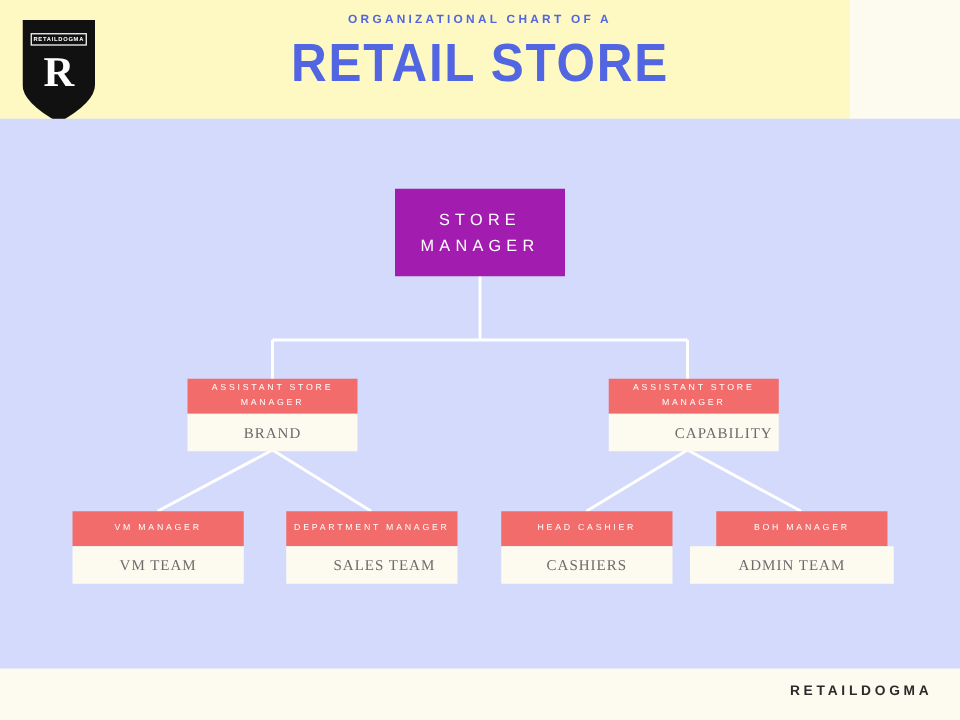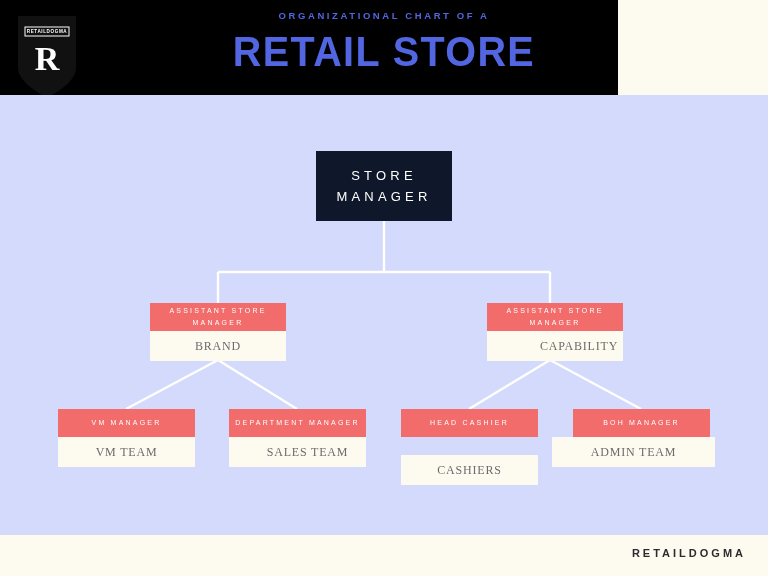--- a/index.html
+++ b/index.html
@@ -18,23 +18,23 @@
     width: 768px;
     height: 576px;
     background: #FDFBF0;
     overflow: hidden;
   }
 
   
   .header {
     position: absolute;
     left: 0; top: 0;
-    width: 618px;
+    width: 680px;
     height: 95px;
-    background: #000000;
+    background: #fef9c3;
   }
   .header-text {
     position: absolute;
     left: 0; top: 0;
     width: 768px;
     text-align: center;
   }
   .subtitle {
     margin-top: 10px;
     font-size: 9.5px;
@@ -130,21 +130,21 @@
     z-index: 1;
   }
 
   
   .node {
     position: absolute;
     z-index: 2;
     box-sizing: border-box;
   }
   .node-root {
-    background: #0f172a;
+    background: #a21caf;
     color: #ffffff;
     display: flex;
     align-items: center;
     justify-content: center;
     text-align: center;
     font-size: 13px;
     font-weight: normal;
     letter-spacing: 4.2px;
     line-height: 1.65;
   }
@@ -242,21 +242,21 @@
   <div class="node node-head" style="left:229px; top:409px; width:137px; height:28px;">
     <span>DEPARTMENT MANAGER</span>
   </div>
   <div class="node node-body" style="left:229px; top:437px; width:137px; height:30px;padding-left:20px;">
     <span>SALES TEAM</span>
   </div>
 
   <div class="node node-head" style="left:401px; top:409px; width:137px; height:28px;">
     <span>HEAD CASHIER</span>
   </div>
-  <div class="node node-body" style="left:401px; top:437px; width:137px; height:30px;margin-top:18px;">
+  <div class="node node-body" style="left:401px; top:437px; width:137px; height:30px;">
     <span>CASHIERS</span>
   </div>
 
   <div class="node node-head" style="left:573px; top:409px; width:137px; height:28px;">
     <span>BOH MANAGER</span>
   </div>
   <div class="node node-body" style="left:552px; top:437px; width:163px; height:30px;">
     <span>ADMIN TEAM</span>
   </div>
 

